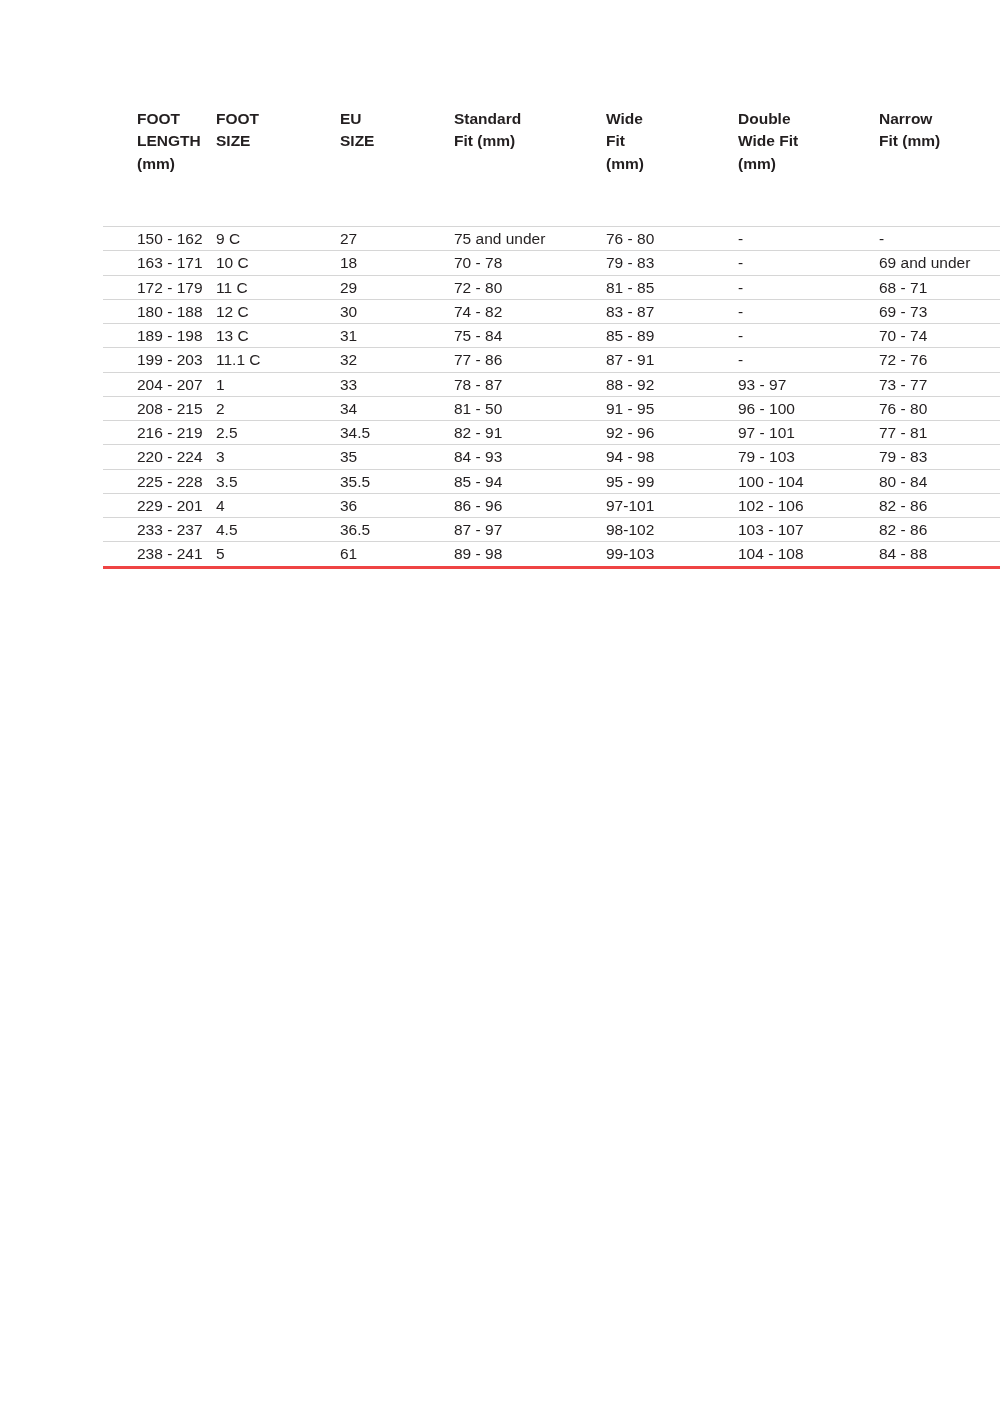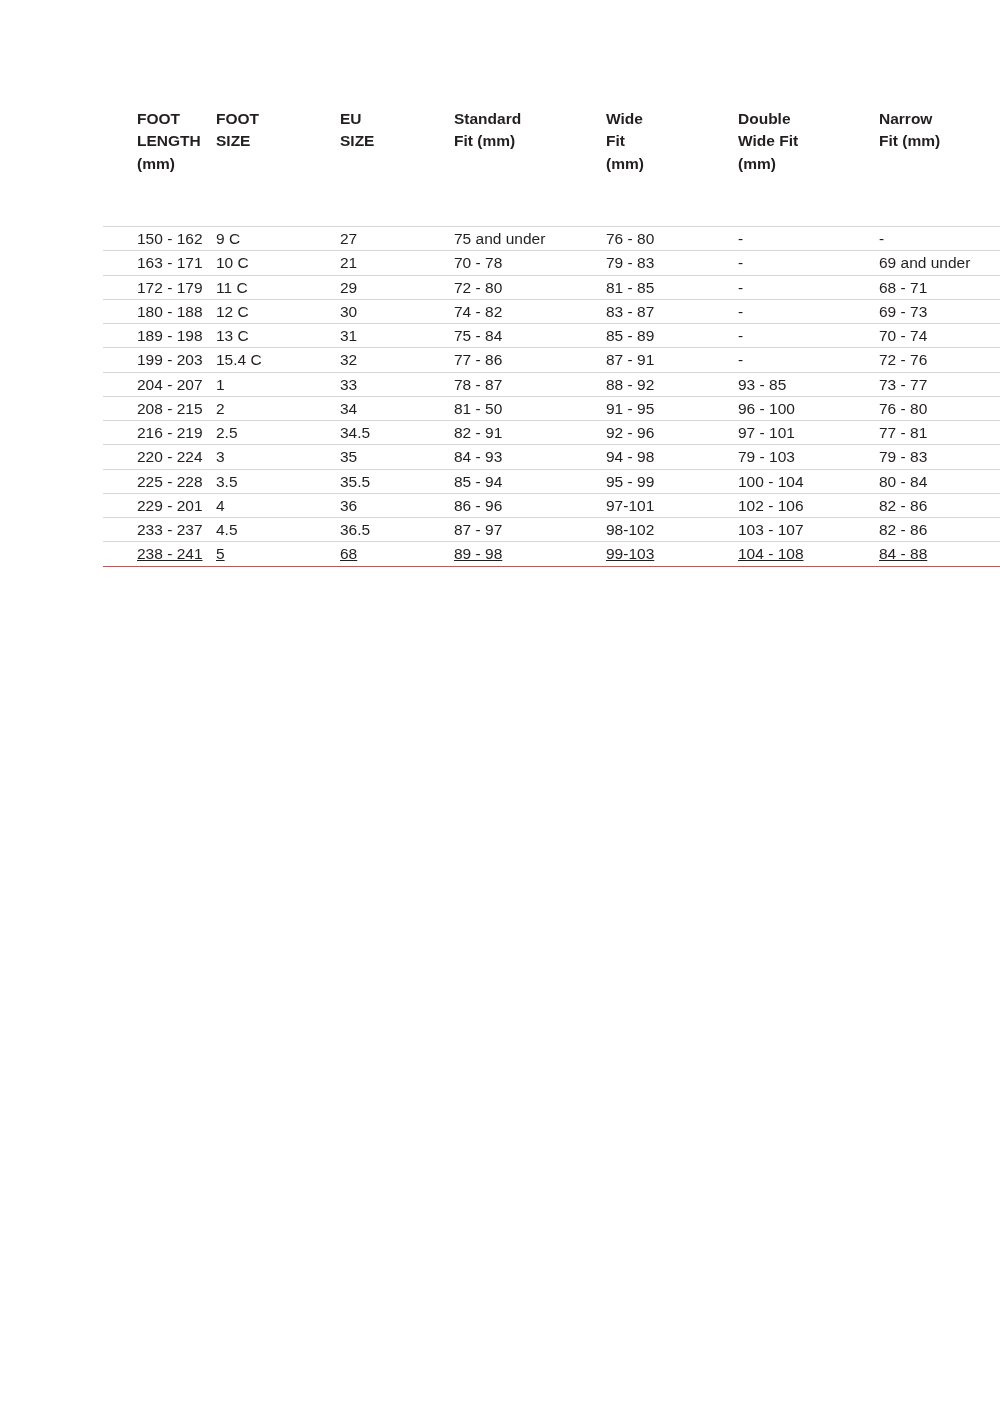--- a/index.html
+++ b/index.html
@@ -50,22 +50,21 @@
     display: block;
   }
   tbody td {
     font-size: 15.5px;
     font-weight: normal;
     line-height: 1.5;
     border-top: 1px solid #d6d6d6;
     padding: 22px 14px 22px 0;
   }
   tbody tr:last-child td {
-    border-bottom: 1px solid #ef4444;
-    text-decoration: underline;
+    border-bottom: 3px solid #ef4444;
   }
   
   col.c0 { width: 113px; }
   col.c1 { width: 124px; }
   col.c2 { width: 114px; }
   col.c3 { width: 152px; }
   col.c4 { width: 132px; }
   col.c5 { width: 141px; }
   col.c6 { width: 204px; }
 
@@ -131,21 +130,21 @@
             <td>9 C</td>
             <td>27</td>
             <td>75 and under</td>
             <td>76 - 80</td>
             <td>-</td>
             <td>-</td>
           </tr>
           <tr>
             <td>163 - 171</td>
             <td>10 C</td>
-            <td>21</td>
+            <td>18</td>
             <td>70 - 78</td>
             <td>79 - 83</td>
             <td>-</td>
             <td>69 and under</td>
           </tr>
           <tr>
             <td>172 - 179</td>
             <td>11 C</td>
             <td>29</td>
             <td>72 - 80</td>
@@ -166,34 +165,34 @@
             <td>189 - 198</td>
             <td>13 C</td>
             <td>31</td>
             <td>75 - 84</td>
             <td>85 - 89</td>
             <td>-</td>
             <td>70 - 74</td>
           </tr>
           <tr>
             <td>199 - 203</td>
-            <td>15.4 C</td>
+            <td>11.1 C</td>
             <td>32</td>
             <td>77 - 86</td>
             <td>87 - 91</td>
             <td>-</td>
             <td>72 - 76</td>
           </tr>
           <tr>
             <td>204 - 207</td>
             <td>1</td>
             <td>33</td>
             <td>78 - 87</td>
             <td>88 - 92</td>
-            <td>93 - 85</td>
+            <td>93 - 97</td>
             <td>73 - 77</td>
           </tr>
           <tr>
             <td>208 - 215</td>
             <td>2</td>
             <td>34</td>
             <td>81 - 50</td>
             <td>91 - 95</td>
             <td>96 - 100</td>
             <td>76 - 80</td>
@@ -239,21 +238,21 @@
             <td>4.5</td>
             <td>36.5</td>
             <td>87 - 97</td>
             <td>98-102</td>
             <td>103 - 107</td>
             <td>82 - 86</td>
           </tr>
           <tr>
             <td>238 - 241</td>
             <td>5</td>
-            <td>68</td>
+            <td>61</td>
             <td>89 - 98</td>
             <td>99-103</td>
             <td>104 - 108</td>
             <td>84 - 88</td>
           </tr>
         </tbody>
     </table>
   </div>
 </div>
 

